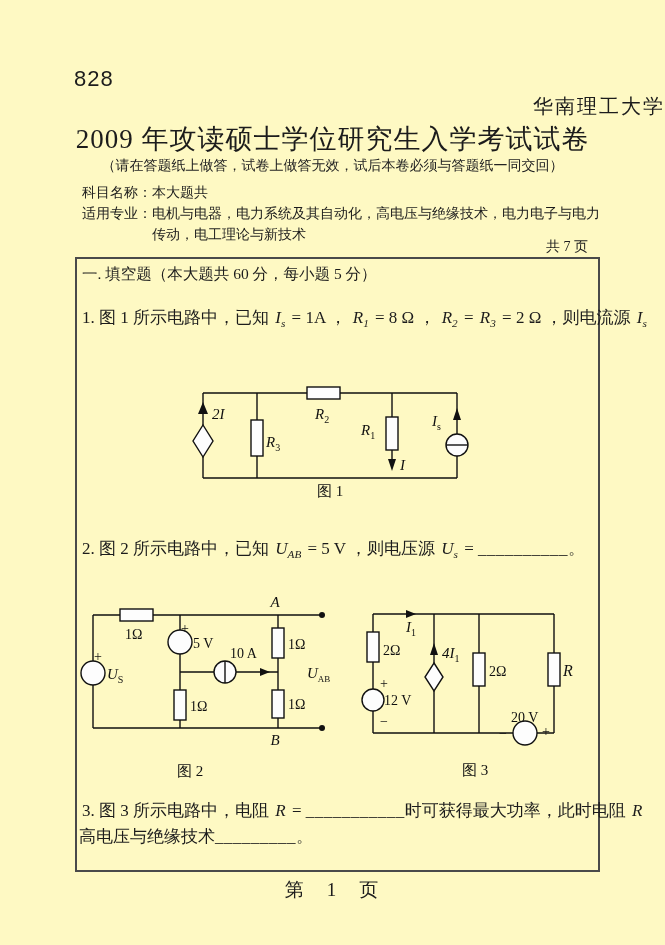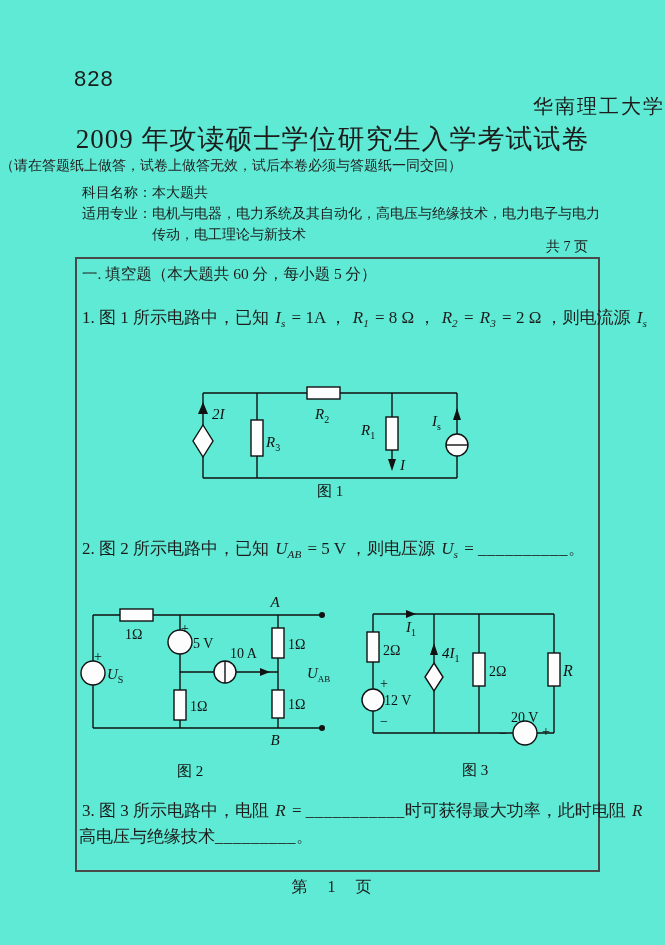--- a/index.html
+++ b/index.html
@@ -1,41 +1,41 @@
 <!DOCTYPE html>
 <html><head>
 <meta charset="utf-8">
 <style>
   html,body{margin:0;padding:0;}
   body{background:#e8e8e8;}
   .page{
     position:relative;
     width:665px;height:945px;
-    background:#5eead4;
+    background:#fef9c3;
     font-family:"Liberation Serif","DejaVu Serif",serif;
     color:#1c1c1c;
     overflow:hidden;
   }
   .abs{position:absolute;white-space:nowrap;}
   .paper-code{font-family:"Liberation Sans","DejaVu Sans",sans-serif;font-size:22px;letter-spacing:1px;}
   .uni-title{width:665px;text-align:right;font-size:20px;letter-spacing:2px;}
   .exam-title{width:665px;text-align:center;font-size:27px;letter-spacing:1px;}
-  .note{width:665px;font-size:14px;color:#222;}
+  .note{width:665px;text-align:center;font-size:14px;color:#222;}
   .meta{font-size:14px;}
   .pages{font-size:14px;}
   .qbox{
     position:absolute;left:75px;top:257px;width:521px;height:611px;
     border:2px solid #4a4a4a;
   }
   .section-title{font-size:15.5px;}
   .qtext{font-size:17px;}
   .qtext sub{font-size:0.66em;line-height:0;}
   .mv{font-style:italic;padding:0 2px;}
   .blank{letter-spacing:0.5px;}
-  .footer{width:665px;text-align:center;font-size:16px;letter-spacing:2px;}
+  .footer{width:665px;text-align:center;font-size:19px;letter-spacing:2px;}
   svg text{font-family:"Liberation Serif","DejaVu Serif",serif;fill:#111;}
   .cw{stroke:#111;stroke-width:1.4;fill:none;}
   .cfill{fill:#111;stroke:none;}
   .cbox{fill:#fdfdfd;stroke:#111;stroke-width:1.4;}
 </style>
 </head>
 <body>
 
 <div class="page">
 

